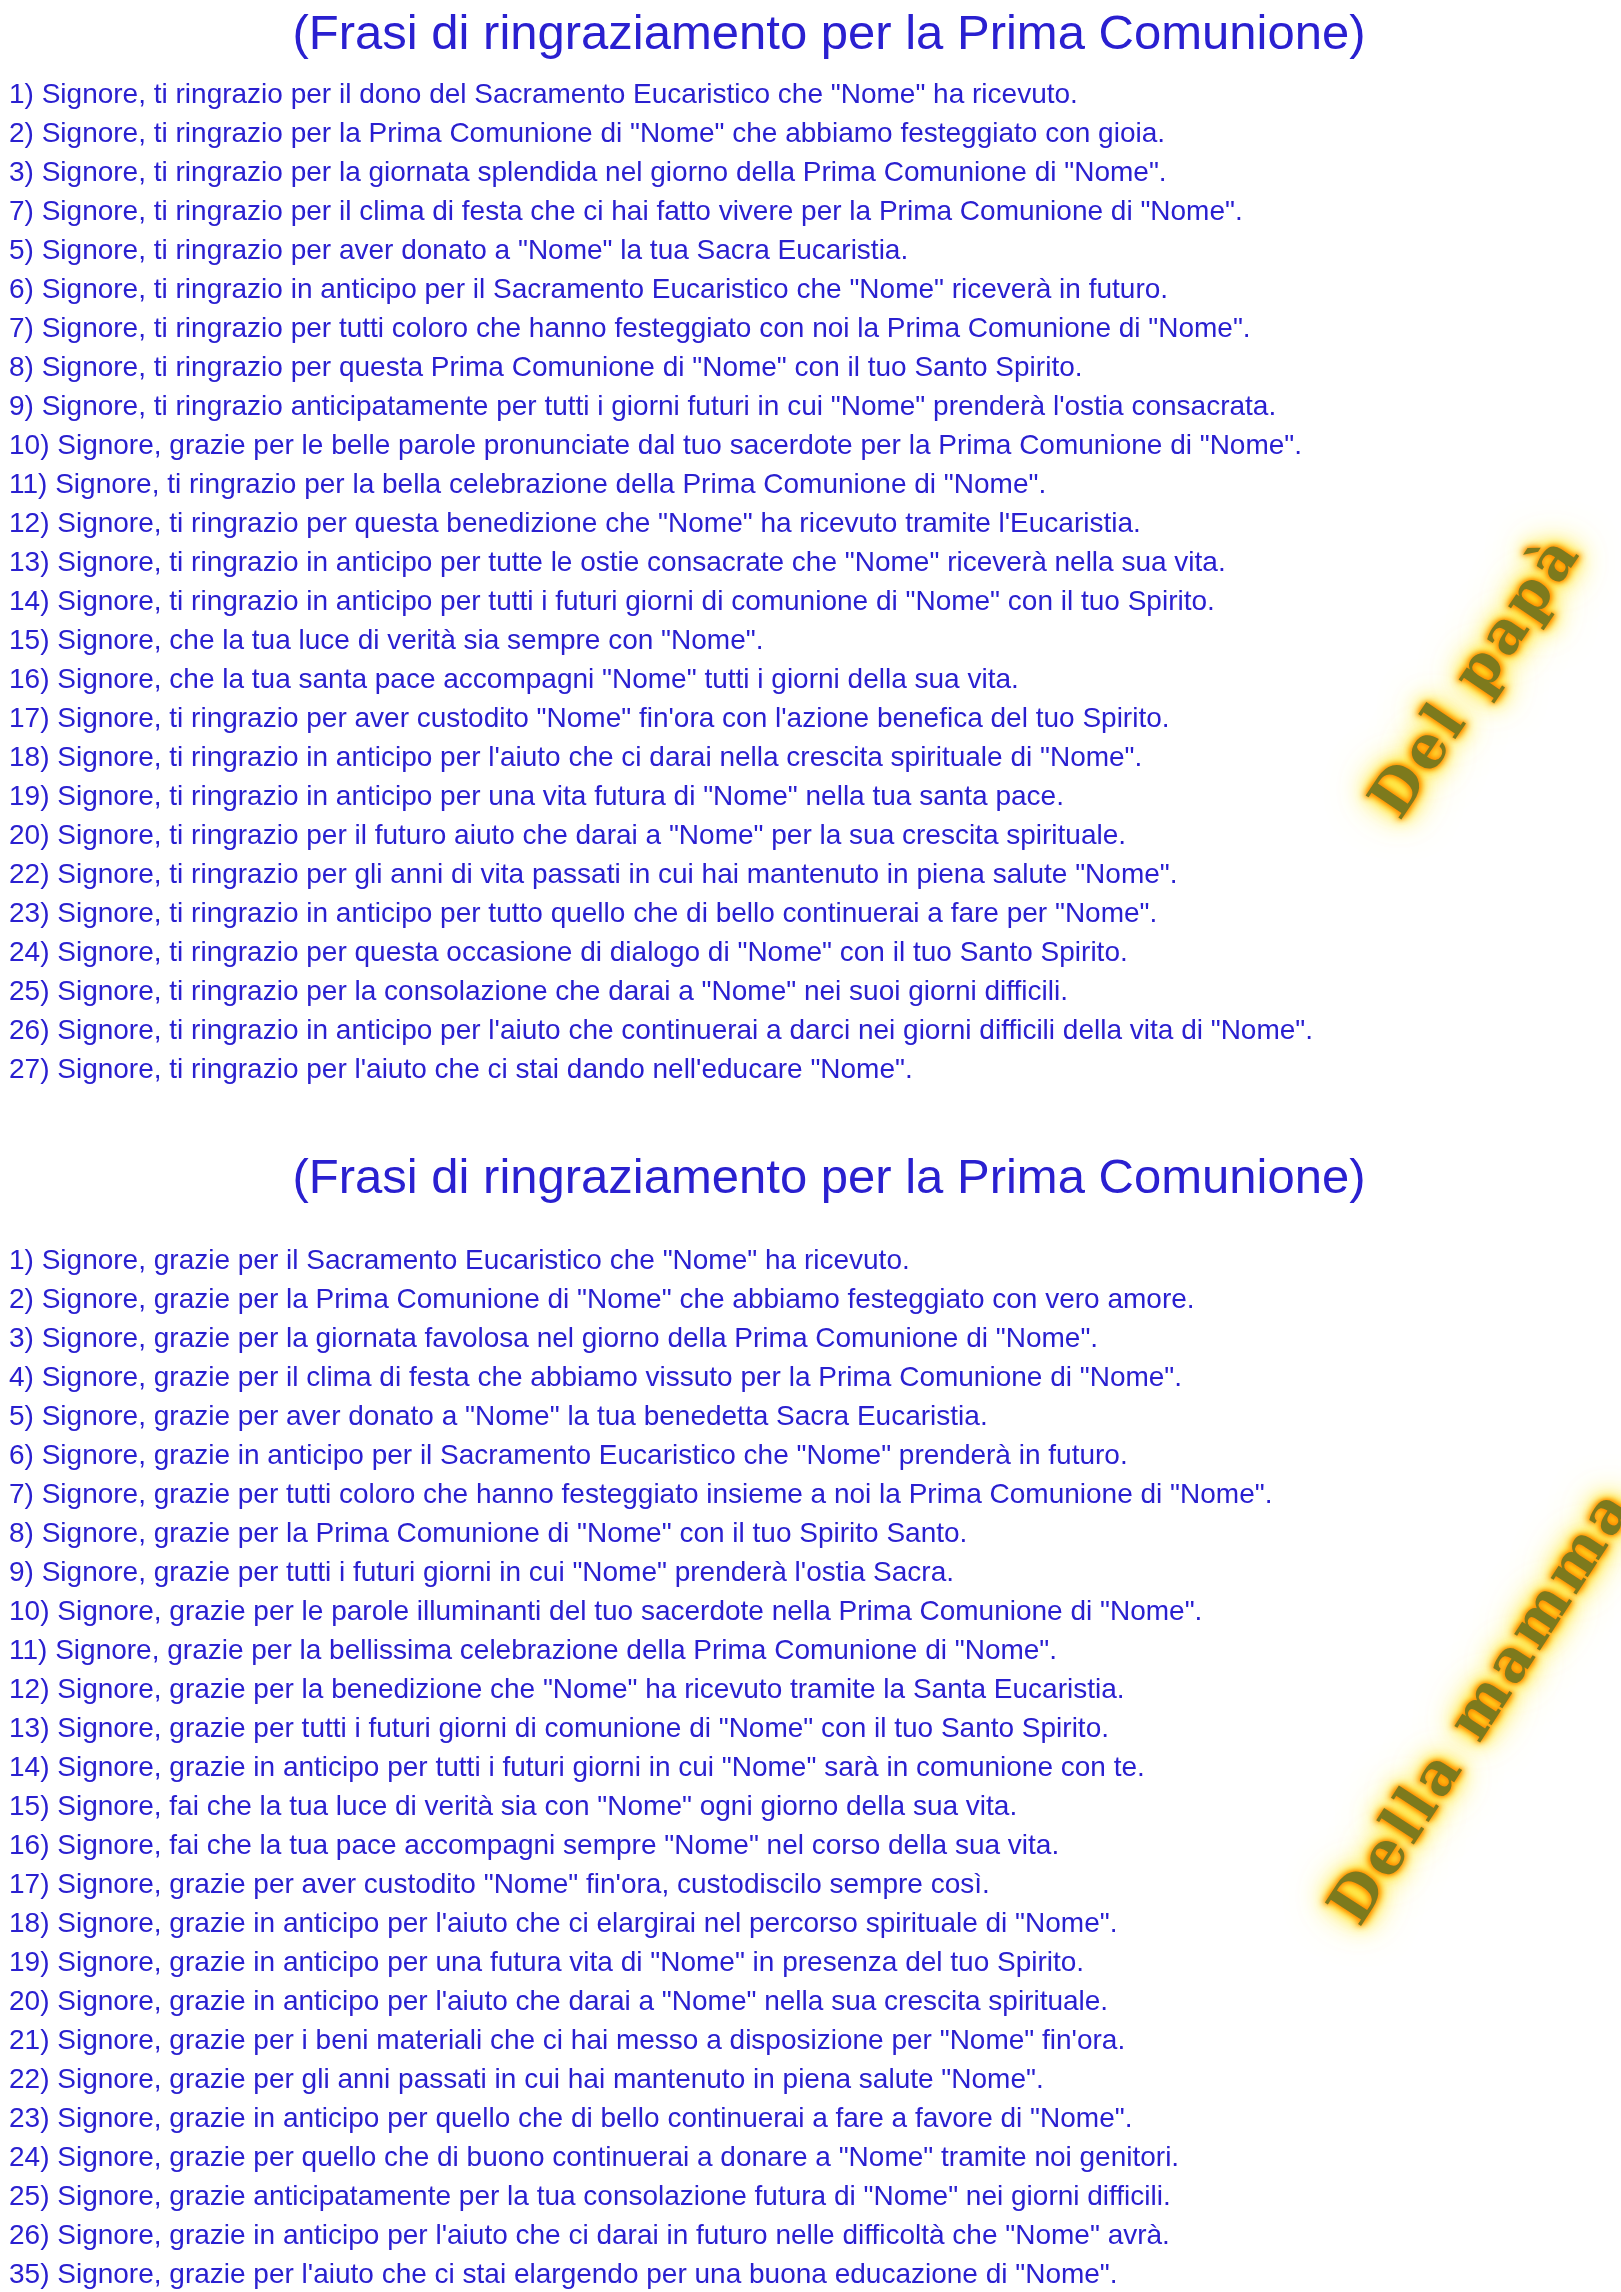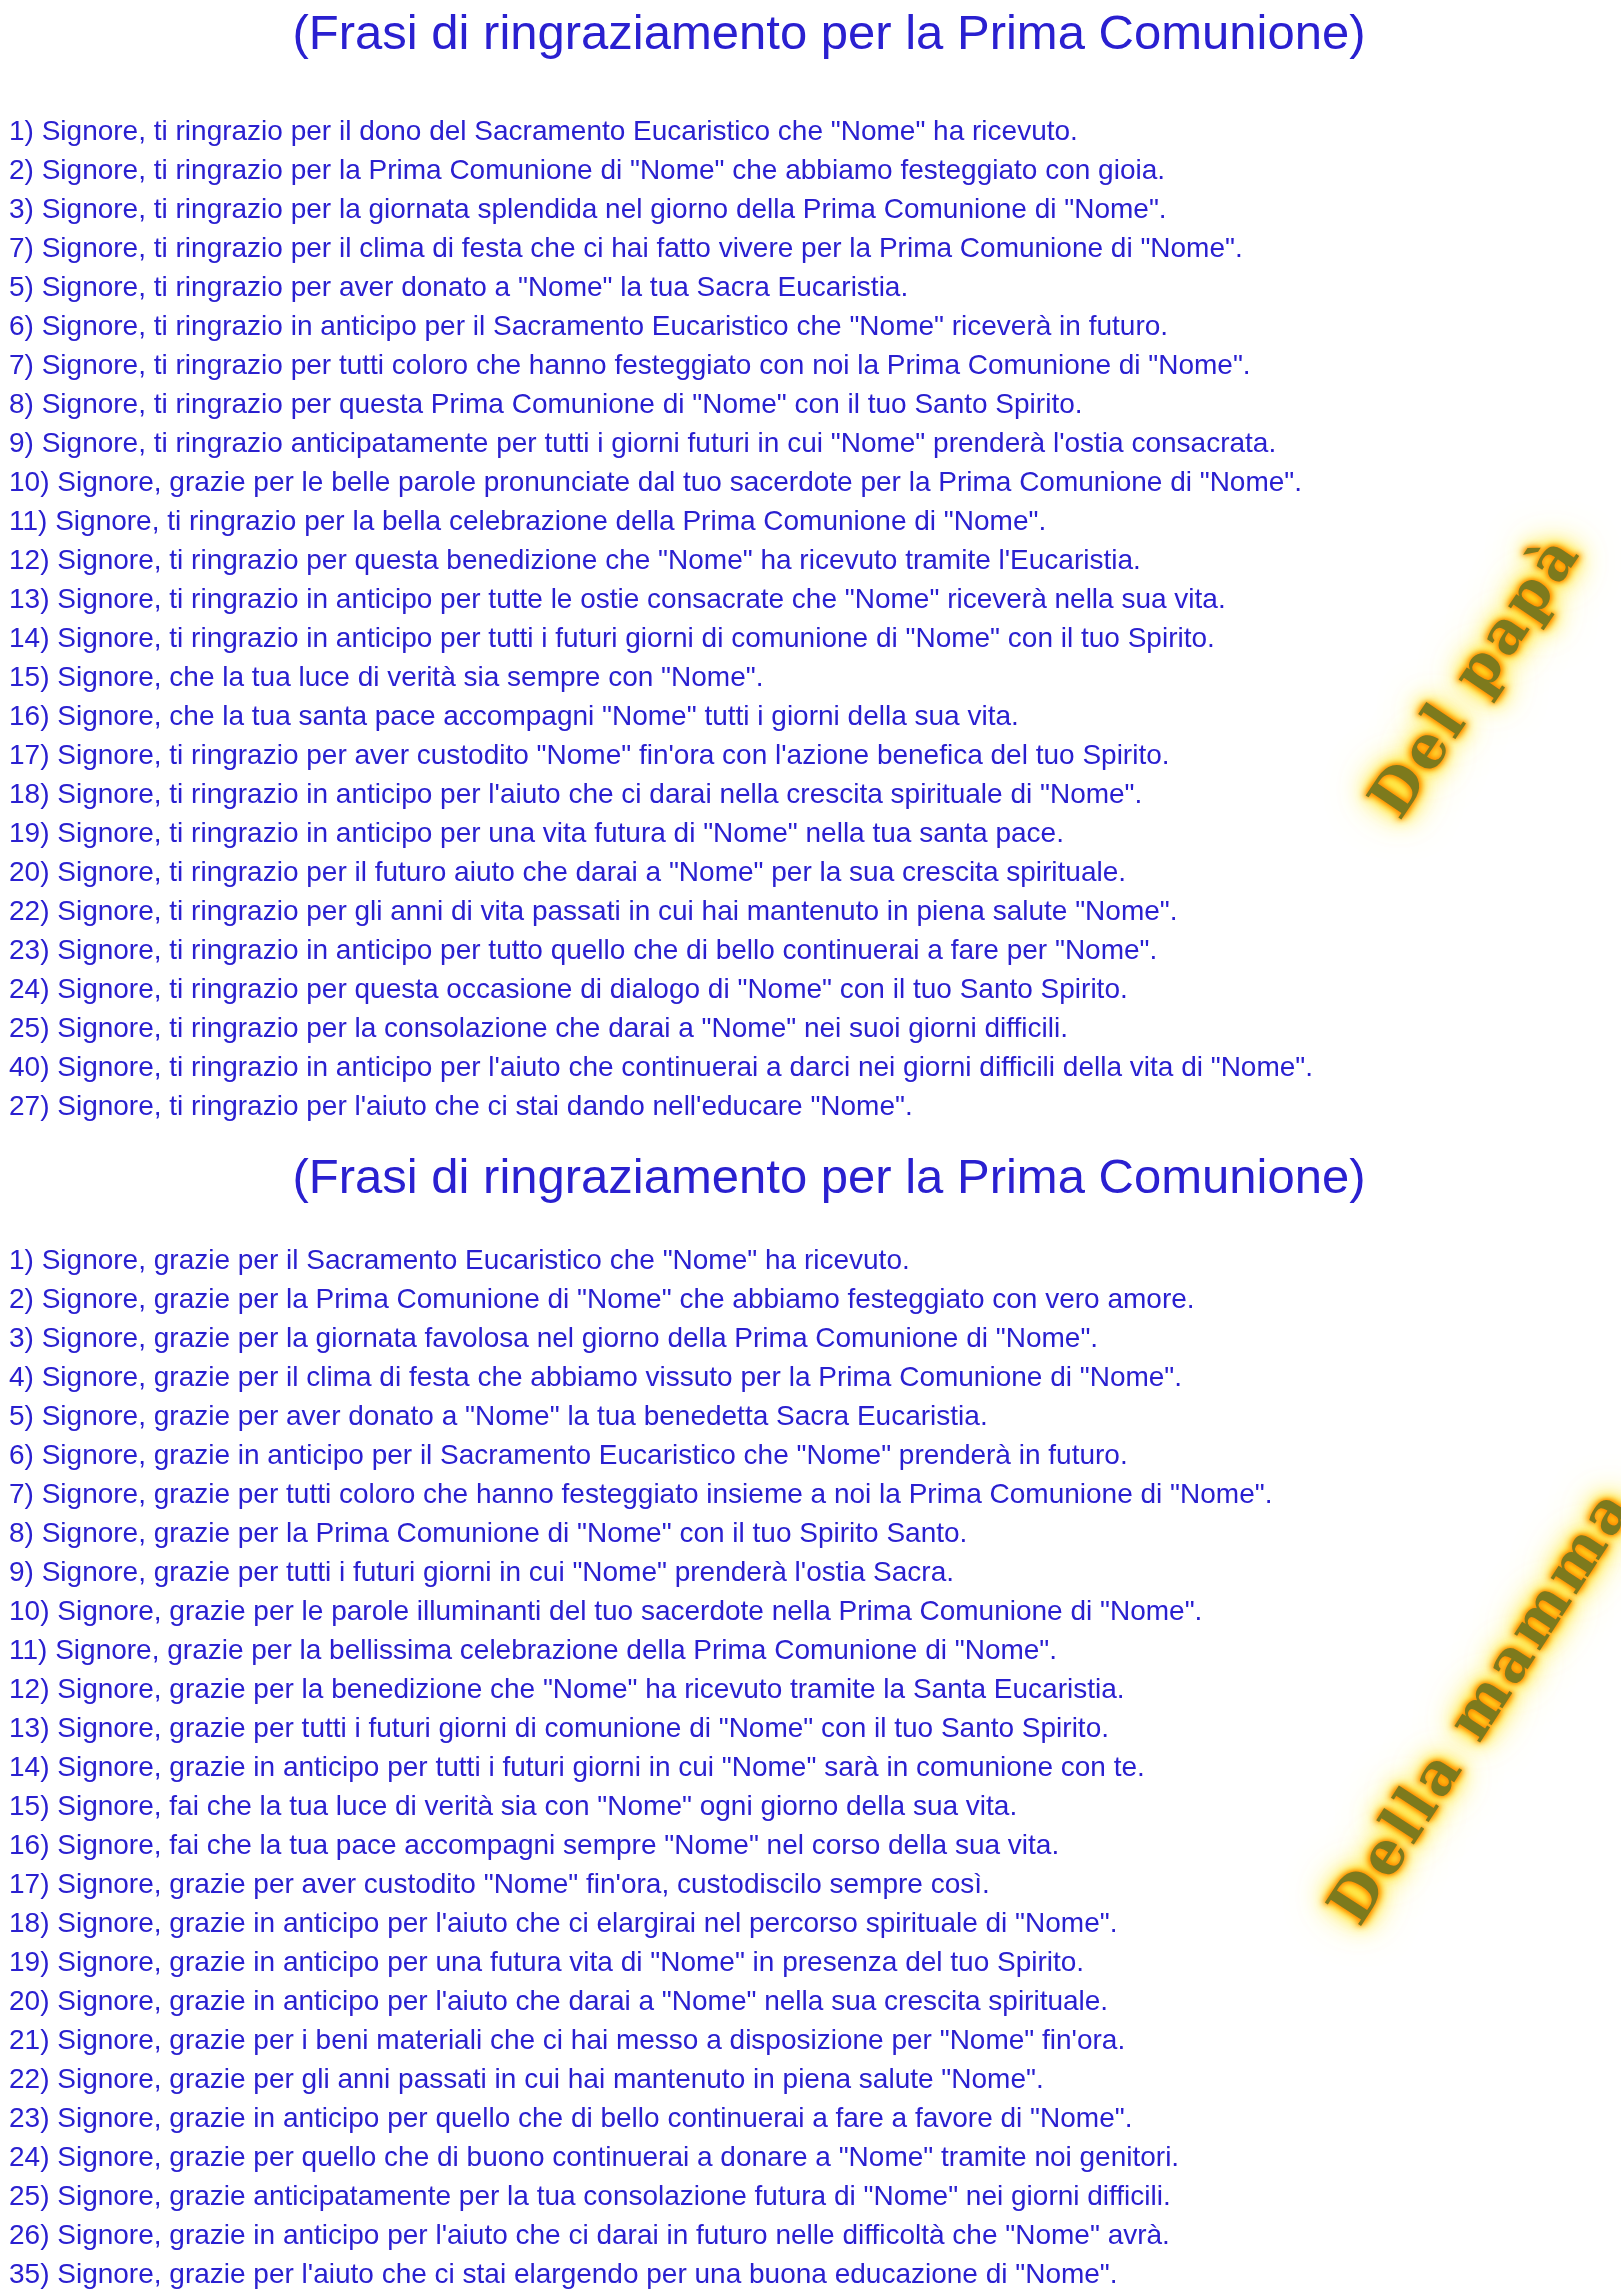--- a/index.html
+++ b/index.html
@@ -27,21 +27,21 @@
     line-height:1.18;
     white-space:nowrap;
     color:var(--text-blue);
     padding-left:18px;
   }
   #title1{top:3.6px;}
   #title2{top:1148px;}
   .list{
     position:absolute;left:9px;width:1608px;
   }
-  #list1{top:74px;margin-top:37px;}
+  #list1{top:74px;}
   #list2{top:1240px;}
   .line{
     font-size:28px;
     line-height:39px;
     white-space:nowrap;
     color:var(--text-blue);
   }
   .watermark{
     position:absolute;
     font-family:"DejaVu Serif","Liberation Serif",serif;
@@ -92,21 +92,21 @@
       <div class="line">15) Signore, che la tua luce di verità sia sempre con "Nome".</div>
       <div class="line">16) Signore, che la tua santa pace accompagni "Nome" tutti i giorni della sua vita.</div>
       <div class="line">17) Signore, ti ringrazio per aver custodito "Nome" fin'ora con l'azione benefica del tuo Spirito.</div>
       <div class="line">18) Signore, ti ringrazio in anticipo per l'aiuto che ci darai nella crescita spirituale di "Nome".</div>
       <div class="line">19) Signore, ti ringrazio in anticipo per una vita futura di "Nome" nella tua santa pace.</div>
       <div class="line">20) Signore, ti ringrazio per il futuro aiuto che darai a "Nome" per la sua crescita spirituale.</div>
       <div class="line">22) Signore, ti ringrazio per gli anni di vita passati in cui hai mantenuto in piena salute "Nome".</div>
       <div class="line">23) Signore, ti ringrazio in anticipo per tutto quello che di bello continuerai a fare per "Nome".</div>
       <div class="line">24) Signore, ti ringrazio per questa occasione di dialogo di "Nome" con il tuo Santo Spirito.</div>
       <div class="line">25) Signore, ti ringrazio per la consolazione che darai a "Nome" nei suoi giorni difficili.</div>
-      <div class="line">40) Signore, ti ringrazio in anticipo per l'aiuto che continuerai a darci nei giorni difficili della vita di "Nome".</div>
+      <div class="line">26) Signore, ti ringrazio in anticipo per l'aiuto che continuerai a darci nei giorni difficili della vita di "Nome".</div>
       <div class="line">27) Signore, ti ringrazio per l'aiuto che ci stai dando nell'educare "Nome".</div>
     </div>
 
   <h1 class="doc-title" id="title2">(Frasi di ringraziamento per la Prima Comunione)</h1>
 
   <div class="list" id="list2">
       <div class="line">1) Signore, grazie per il Sacramento Eucaristico che "Nome" ha ricevuto.</div>
       <div class="line">2) Signore, grazie per la Prima Comunione di "Nome" che abbiamo festeggiato con vero amore.</div>
       <div class="line">3) Signore, grazie per la giornata favolosa nel giorno della Prima Comunione di "Nome".</div>
       <div class="line">4) Signore, grazie per il clima di festa che abbiamo vissuto per la Prima Comunione di "Nome".</div>

